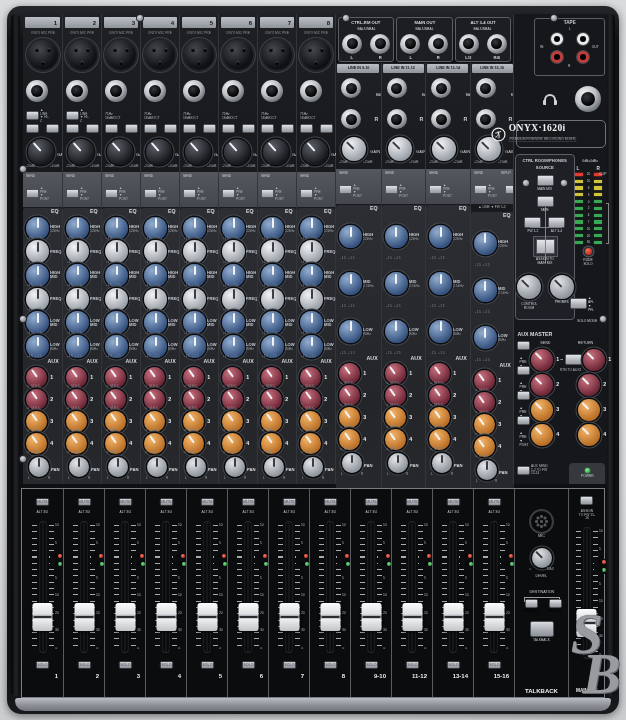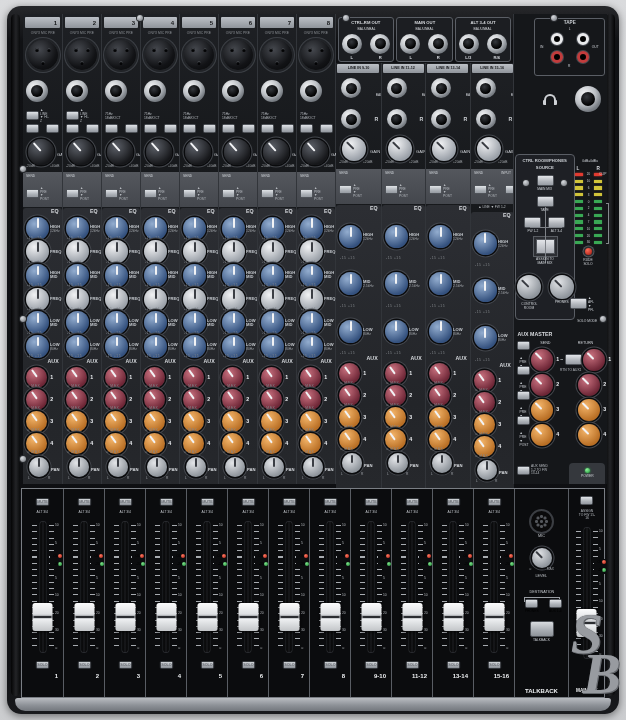--- a/index.html
+++ b/index.html
@@ -1590,20 +1590,30 @@
             <div class="rca red"></div>
           </div>
           <span class="t3 og-c">R</span>
         </div>
 
         <div class="hpzone">
           <div class="hp"></div>
           <div class="jack j26"></div>
         </div>
 
+        <div class="logobox">
+          <svg class="mackie" viewBox="0 0 20 20">
+            <circle cx="10" cy="10" r="8.6" fill="none" stroke="#ecedef" stroke-width="1.6"></circle>
+            <path d="M6.5 13.5c2-.8 3.2-2.6 3.6-4.8M6.2 8.2c2.2-.2 4.8-1 6.8-2.2M9.4 5.8c1 2.2 1.8 5.6 1.3 8.4" stroke="#ecedef" stroke-width="1.3" fill="none" stroke-linecap="round"></path>
+          </svg>
+          <div class="logotxt">
+            <span class="onyx">ONYX·1620i</span>
+            <span class="t3 og-l tagline">PREMIUM FIREWIRE RECORDING MIXER</span>
+          </div>
+        </div>
 
         <div class="srcbox">
           <span class="t4 b og-c">CTRL ROOM/PHONES</span>
           <span class="t4 b og-c">SOURCE</span>
           <div class="screw" style="left:7px;top:25px"></div>
           <div class="screw" style="right:7px;top:25px"></div>
           <div class="srcline" style="left:50%;top:52px;width:1px;height:56px"></div>
           <div class="srcline" style="left:14px;top:72px;width:32px;height:1px"></div>
           <button class="btn-md" style="margin-top:4px"></button>
           <span class="t3 og-c">MAIN MIX</span>

